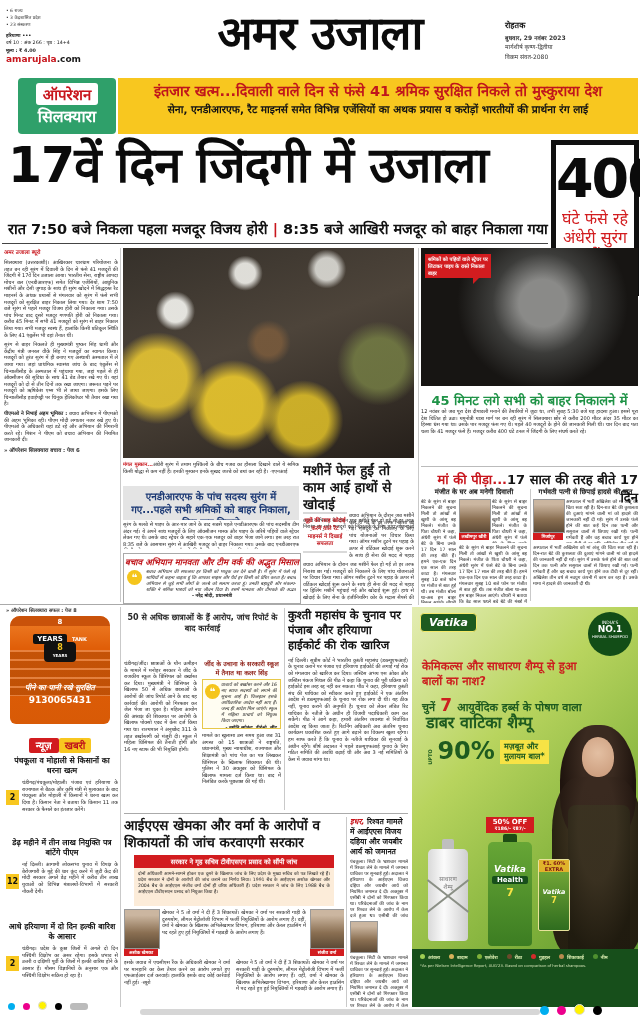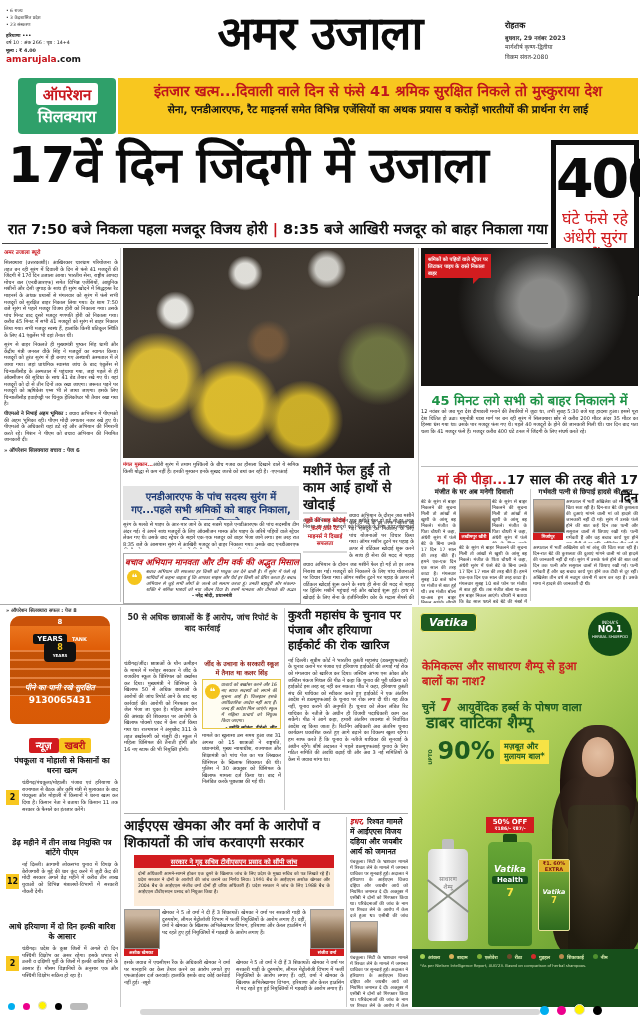--- a/index.html
+++ b/index.html
@@ -281,21 +281,21 @@
   <div class="vline" style="left:284px;top:608px;height:202px;"></div>
 
   <div class="abs" style="left:288px;top:608px;width:120px;height:202px;overflow:hidden;">
     <div class="art-h2">कुश्ती महासंघ के चुनाव पर पंजाब और हरियाणा हाईकोर्ट की रोक खारिज</div>
     <div class="bt" style="margin-top:4px;height:150px;">नई दिल्ली। सुप्रीम कोर्ट ने भारतीय कुश्ती महासंघ (डब्ल्यूएफआई) के चुनाव कराने पर पंजाब एवं हरियाणा हाईकोर्ट की लगाई गई रोक को मंगलवार को खारिज कर दिया। जस्टिस अभय एस ओका और जस्टिस पंकज मिथल की पीठ ने कहा कि चुनाव की पूरी प्रक्रिया को हाईकोर्ट इस तरह रद्द नहीं कर सकता। पीठ ने कहा, हरियाणा कुश्ती संघ की याचिका को स्वीकार करते हुए हाईकोर्ट ने एक अंतरिम आदेश से डब्ल्यूएफआई के चुनाव पर रोक लगा दी थी। यह ठीक नहीं, चुनाव कराने की अनुमति है। चुनाव को लेकर लंबित रिट याचिका के नतीजे के अधीन ही विजयी पदाधिकारी काम कर सकेंगे। पीठ ने आगे कहा, हमारी अंतरिम व्यवस्था से निर्वाचित आदेश रद्द किया जाता है। रिटर्निंग अधिकारी अब अंतरिम चुनाव कार्यक्रम प्रकाशित करते हुए आगे बढ़ाने का विकल्प खुला रहेगा। हम साफ करते हैं कि चुनाव के नतीजे याचिका की सुनवाई के अधीन रहेंगे। शीर्ष अदालत ने पहले डब्ल्यूएफआई चुनाव के लिए गठित समिति की अवधि बढ़ाई थी और अब 3 नई समितियों के केस में जवाब मांगा था।</div>
   </div>
   <div class="hline" style="left:124px;top:813px;width:284px;background:#aaa;"></div>
 
   <div class="abs" style="left:124px;top:817px;width:220px;height:192px;overflow:hidden;">
     <div class="art-h">आईएएस खेमका और वर्मा के आरोपों व शिकायतों की जांच करवाएगी सरकार</div>
-    <div class="redstrip" style="margin:4px 10px 0;text-decoration:underline;">सरकार ने गृह सचिव टीवीएसएन प्रसाद को सौंपी जांच</div>
+    <div class="redstrip" style="margin:4px 10px 0;">सरकार ने गृह सचिव टीवीएसएन प्रसाद को सौंपी जांच</div>
     <div class="peach" style="margin:0 10px;padding:3px 4px;height:32px;overflow:hidden;">
       <div class="bt2">दोनों अधिकारी आमने-सामने होकर एक दूसरे के खिलाफ जांच के लिए प्रदेश के मुख्य सचिव को पत्र लिखते रहे हैं। प्रदेश सरकार ने दोनों के आरोपों की जांच कराने का निर्णय लिया। 1991 बैच के आईएएस अशोक खेमका और 2004 बैच के आईएएस संजीव वर्मा दोनों ही वरिष्ठ अधिकारी हैं। प्रदेश सरकार ने जांच के लिए 1988 बैच के आईएएस टीवीएसएन प्रसाद को नियुक्त किया है।</div>
     </div>
     <div class="abs" style="left:0;top:92px;width:34px;">
       <div class="headshot" style="width:34px;height:38px;"></div>
       <div class="ph-label">अशोक खेमका</div>
     </div>
     <div class="abs" style="left:186px;top:92px;width:34px;">
       <div class="headshot" style="width:34px;height:38px;"></div>
       <div class="ph-label">संजीव वर्मा</div>

